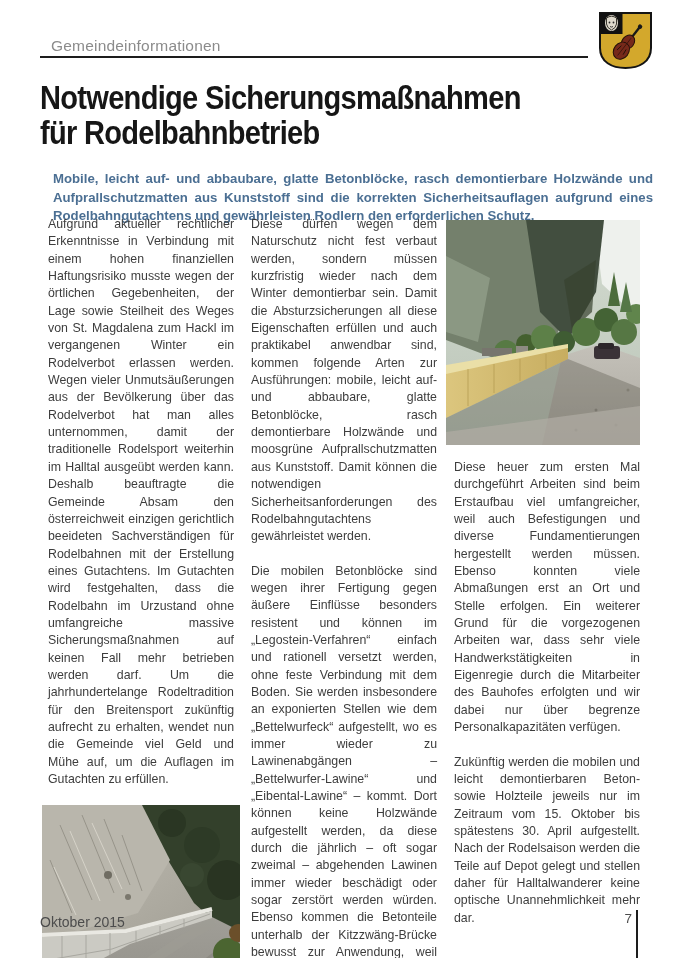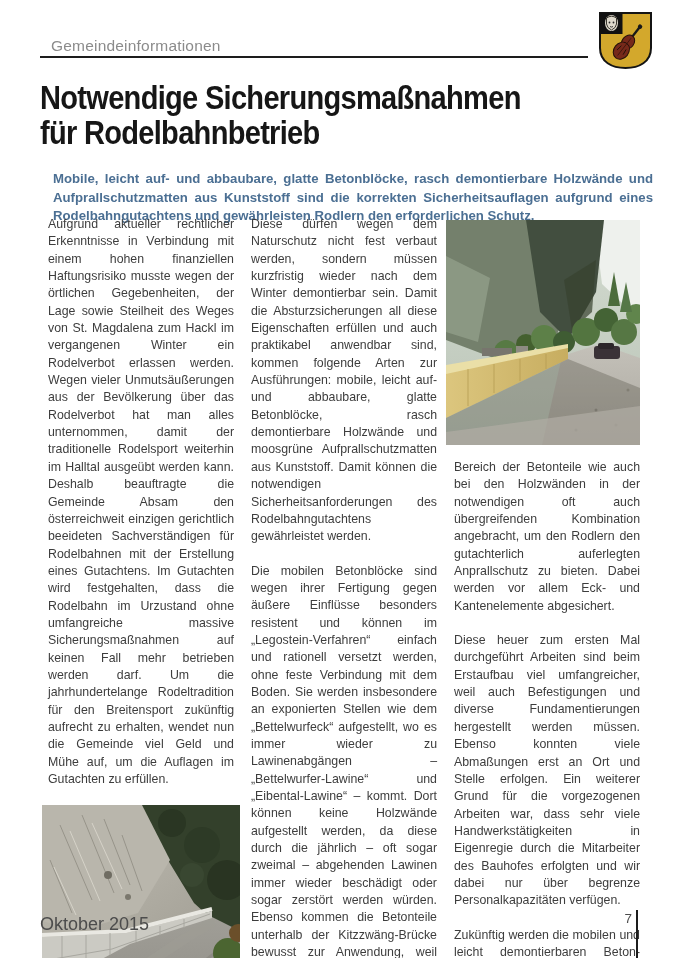--- a/index.html
+++ b/index.html
@@ -35,21 +35,21 @@
     display:flex;gap:9px;
   }
   .col{
     width:194px;flex:0 0 194px;
     font-size:12.35px;line-height:17.35px;color:#3d3d3d;text-align:justify;
   }
   .col p{margin:0 0 17px 8px;}
   .photo{display:block;}
   .photo-right{margin:4px 0 14px 0;}
   .photo-left-wrap{position:relative;margin-top:16px;margin-left:2px;}
-  .footer-date{position:absolute;left:40px;top:914px;font-size:18px;color:#4c4c4c;}
+  .footer-date{position:absolute;left:40px;top:914px;font-size:14px;color:#4c4c4c;}
   .page-number{position:absolute;left:608px;top:911px;width:24px;text-align:right;font-size:13.5px;color:#4c4c4c;}
   .page-rule{position:absolute;left:636px;top:910px;width:2px;height:48px;background:#1d1d1d;}
 </style>
 </head>
 <body>
 
 <div class="header-label">Gemeindeinformationen</div>
 <div class="header-rule"></div>
 
 <div class="crest">
@@ -200,21 +200,20 @@
       <g stroke="#b59c52" stroke-width="1" opacity="0.8">
         <line x1="22" y1="149" x2="22" y2="186"></line>
           <line x1="48" y1="144" x2="48" y2="173"></line>
         <line x1="74" y1="139" x2="74" y2="161"></line>
           <line x1="100" y1="134" x2="100" y2="149"></line>
       </g>
 
       <polygon points="0,198 122,139 194,168 194,225 0,225" fill="#555348" opacity="0.35"></polygon>
       <polygon points="0,225 0,212 194,186 194,225" fill="#b0ada4" opacity="0.7"></polygon>
     </svg>
-    <p>Bereich der Betonteile wie auch bei den Holzwänden in der notwendigen oft auch übergreifenden Kombination angebracht, um den Rodlern den gutachterlich auferlegten Anprallschutz zu bieten. Dabei werden vor allem Eck- und Kantenelemente abgesichert.</p>
     <p>Diese heuer zum ersten Mal durchgeführt Arbeiten sind beim Erstaufbau viel umfangreicher, weil auch Befestigungen und diverse Fundamentierungen hergestellt werden müssen. Ebenso konnten viele Abmaßungen erst an Ort und Stelle erfolgen. Ein weiterer Grund für die vorgezogenen Arbeiten war, dass sehr viele Handwerkstätigkeiten in Eigenregie durch die Mitarbeiter des Bauhofes erfolgten und wir dabei nur über begrenze Personalkapazitäten verfügen.</p>
     <p>Zukünftig werden die mobilen und leicht demontierbaren Beton- sowie Holzteile jeweils nur im Zeitraum vom 15. Oktober bis spätestens 30. April aufgestellt. Nach der Rodelsaison werden die Teile auf Depot gelegt und stellen daher für Halltalwanderer keine optische Unannehmlichkeit mehr dar.</p>
   </div>
 
 </div>
 
 <div class="footer-date">Oktober 2015</div>
 <div class="page-number">7</div>
 <div class="page-rule"></div>
 

